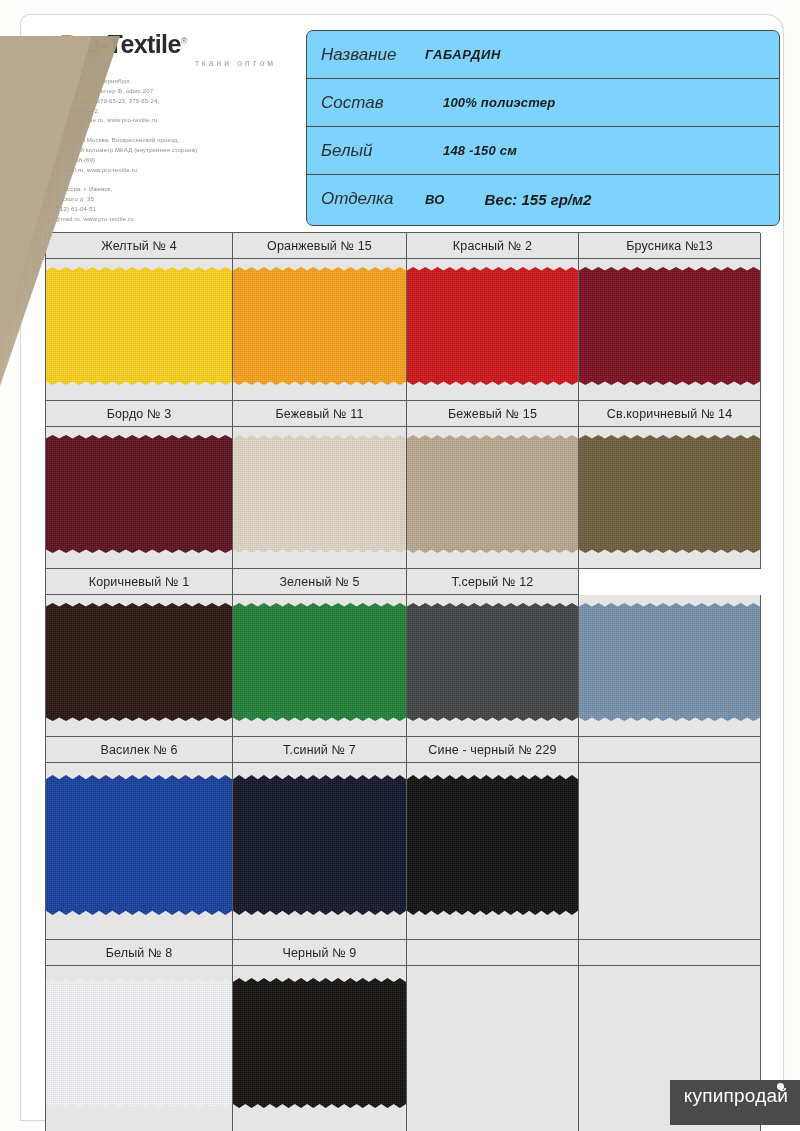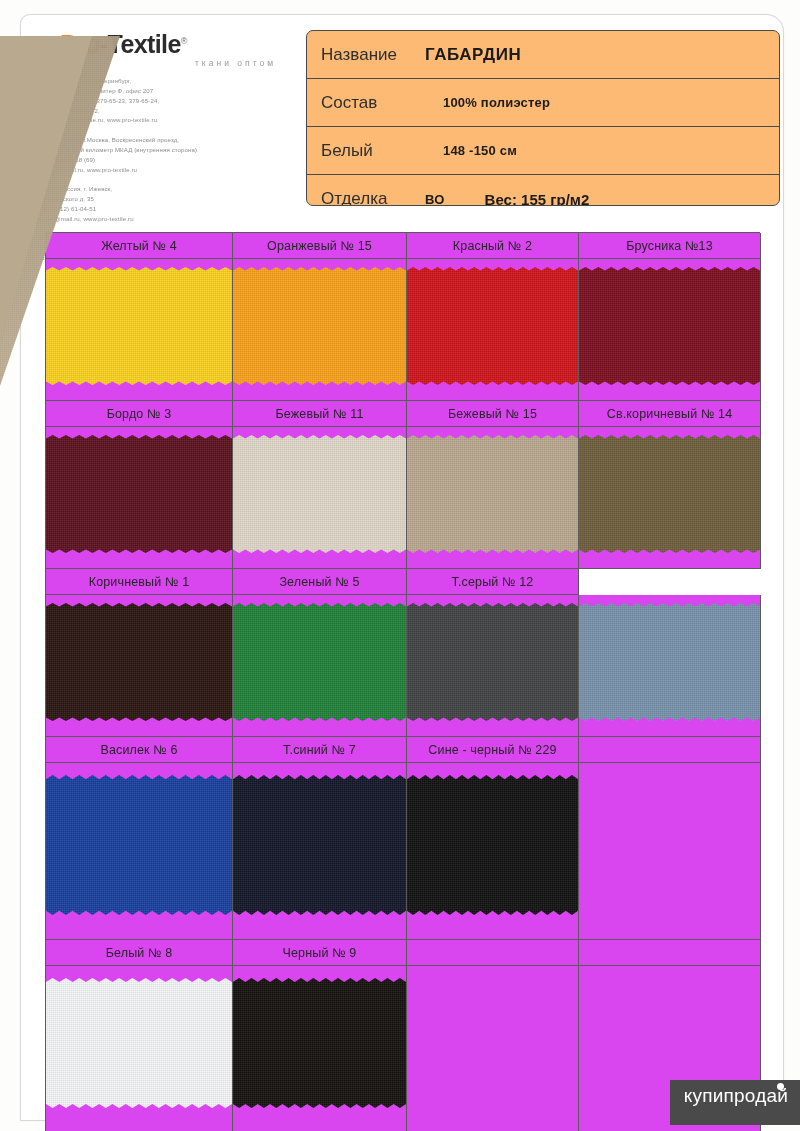--- a/index.html
+++ b/index.html
@@ -43,51 +43,51 @@
   }
 
   .addr{
     position:absolute;left:37px;top:76px;width:245px;
     font-size:6.1px;line-height:1.62;color:#8d8d8d;
     letter-spacing:.1px;white-space:pre-line;
   }
 
   
   .spec{
-    position:absolute;left:306px;top:30px;width:474px;height:176px;
+    position:absolute;left:306px;top:30px;width:474px;height:196px;
     border:1px solid #4a4a4a;border-radius:7px;
-    background:#fdba74;box-sizing:border-box;overflow:hidden;
+    background:#7dd3fc;box-sizing:border-box;overflow:hidden;font-style:italic;
   }
   .spec-row{
     display:flex;align-items:center;height:48px;
     border-bottom:1px solid #4a4a4a;box-sizing:border-box;
   }
   .spec-row:last-child{border-bottom:none;}
   .spec-label{
     width:118px;flex:0 0 auto;padding-left:14px;
     font-size:17px;color:#2e2e2e;font-weight:normal;box-sizing:border-box;
   }
   .spec-value{
     font-size:13px;font-weight:bold;color:#1b1b1b;letter-spacing:.2px;
   }
-  .spec-value.big{font-size:17px;letter-spacing:.6px;}
+  .spec-value.big{font-size:13px;letter-spacing:.6px;}
   .spec-value2{font-size:15px;font-weight:bold;color:#1b1b1b;margin-left:40px;}
   .pad18{padding-left:18px;}
 
   
   .grid{
     position:absolute;left:45px;top:232px;width:715px;
     border-left:1.4px solid #5a5a5a;border-top:1.4px solid #5a5a5a;
     box-sizing:border-box;
   }
   .grow{display:flex;width:100%;}
   .gcell{
     flex:0 0 auto;box-sizing:border-box;
     border-right:1.4px solid #5a5a5a;border-bottom:1.4px solid #5a5a5a;
-    position:relative;background:#d946ef;
+    position:relative;background:#e5e5e5;
   }
   .gcell.c0{width:187px;}
   .gcell.c1{width:174px;}
   .gcell.c2{width:172px;}
   .gcell.c3{width:182px;}
 
   .label-cell{height:26px;display:flex;align-items:center;justify-content:center;}
   .label-cell span{
     font-size:12.5px;color:#262626;letter-spacing:.15px;
     font-family:"Liberation Sans", sans-serif;

